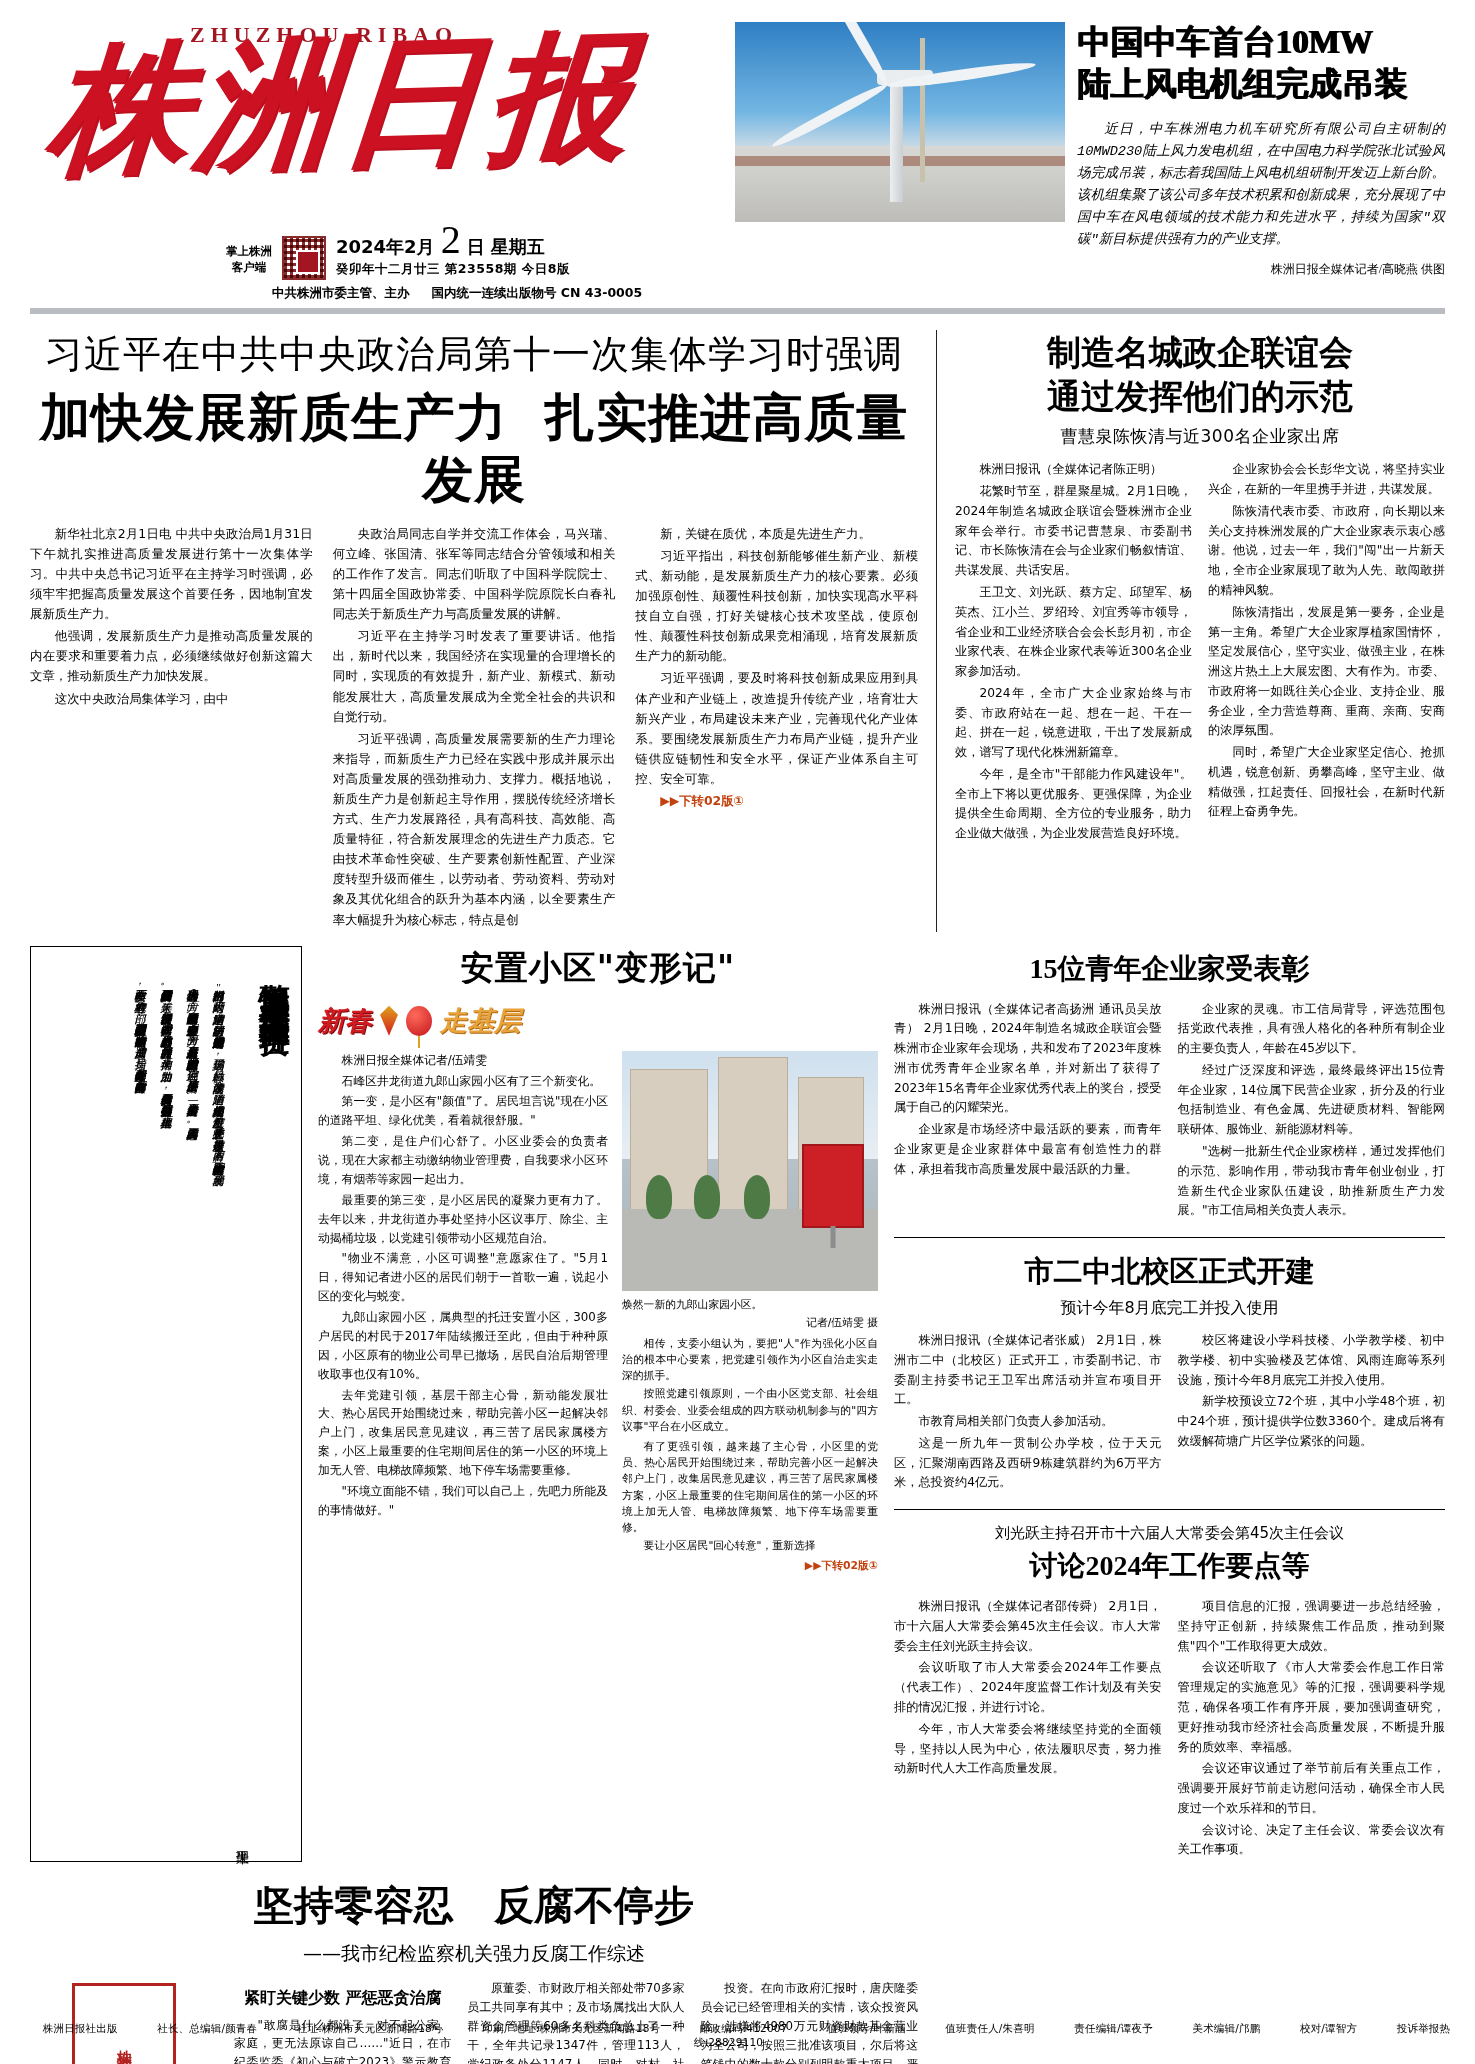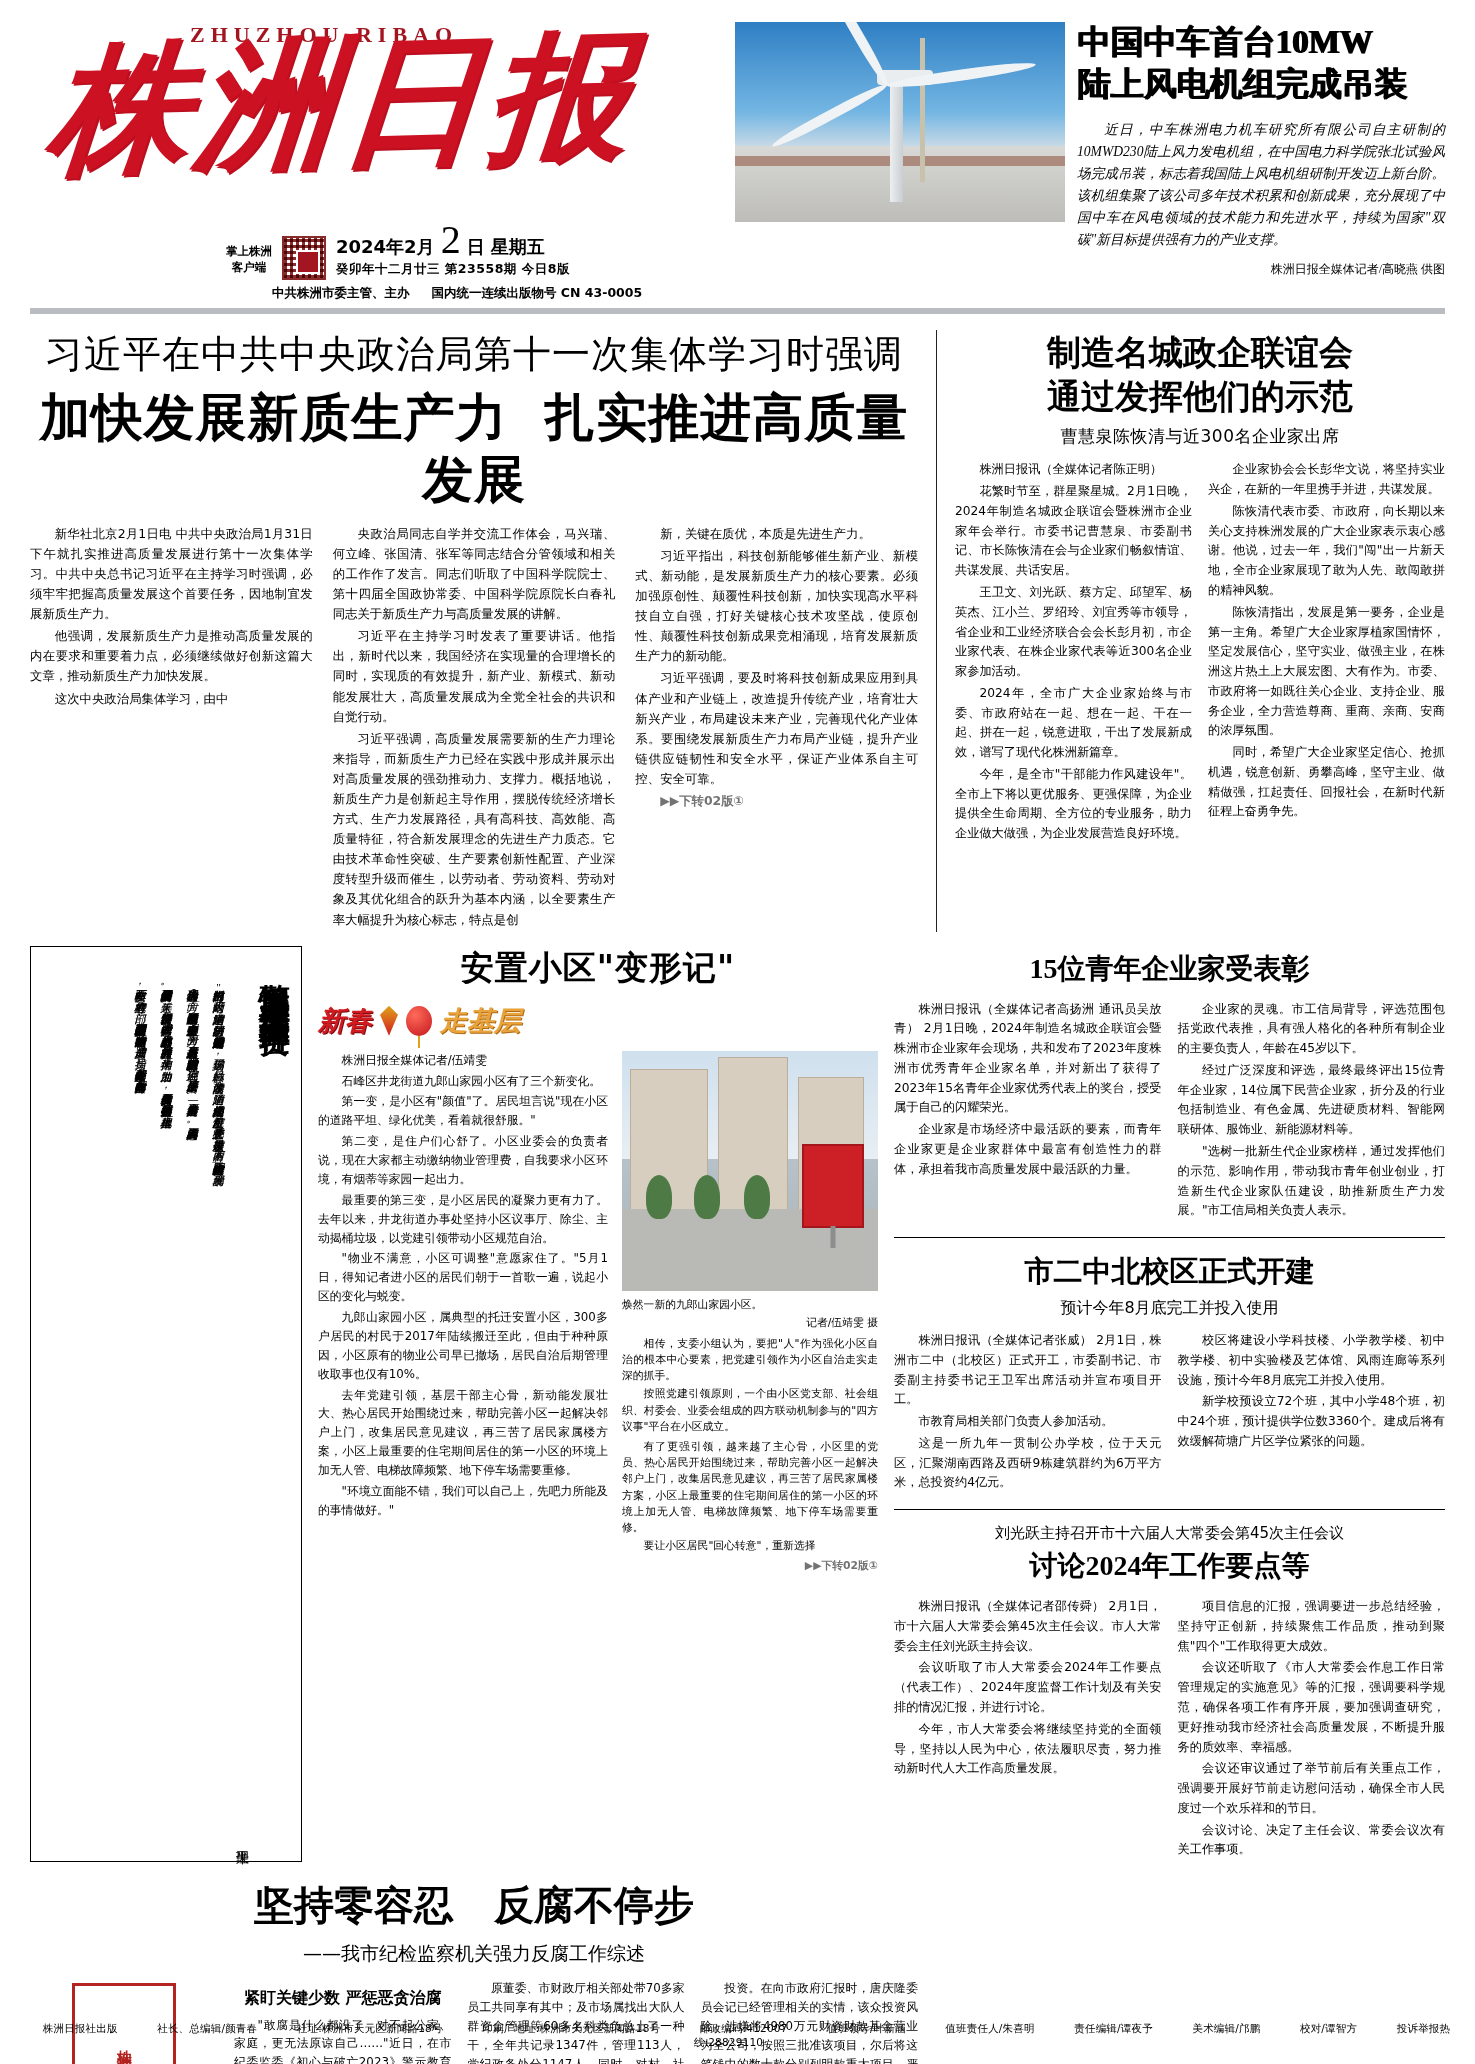--- a/index.html
+++ b/index.html
@@ -72,21 +72,21 @@
   .b2 { left:46%; top:29%; width:130px; height:10px; transform:rotate(152deg);}
   .b3 { left:46%; top:29%; width:120px; height:10px; transform:rotate(-120deg);}
   .wind-art { flex:1; }
   .wind-title {
     font-family:"Liberation Serif","DejaVu Serif",serif;
     font-size:33px; font-weight:900; line-height:1.26; letter-spacing:0px;
     text-shadow:1.5px 0 0 #000;
   }
   .wind-body { margin-top:14px; font-size:13.6px; line-height:1.62; text-align:justify;
      font-family:"Liberation Serif","DejaVu Serif",serif; font-style:italic; }
-  .wind-body p { margin:0; text-indent:2em; }
+  .wind-body p { margin:0; text-indent:2em;font-family:Liberation Mono, monospace; }
   .wind-credit { margin-top:10px; font-size:12px; text-align:right; font-family:"Liberation Serif",serif;}
 
   .rule-thick { height:6px; background:#b9bcc0; margin:8px 0 0 0; }
 
   
   .lead { display:flex; gap:18px; margin-top:16px; }
   .lead-left { width:888px; }
   .kicker { text-align:center; font-size:38px; font-weight:400; letter-spacing:1px; line-height:1.3; }
   .lead-title {
     text-align:center; font-size:51px; font-weight:900; line-height:1.2; margin-top:8px;
@@ -176,21 +176,21 @@
     font-family:"Liberation Serif",serif; font-weight:700; font-size:15px;
     writing-mode:vertical-rl; text-orientation:upright; letter-spacing:4px;
     background:#fff;
   }
   .bcol { flex:1; font-size:11.8px; line-height:1.6; text-align:justify;}
   .bcol p { margin:0 0 2px 0; text-indent:2em; }
   .sub-h { text-align:center; font-weight:700; font-size:16px; margin:8px 0 6px 0; line-height:1.4;}
 
   .bot-right { flex:1; }
 
-  .jump { color:#737373; font-weight:700; }
+  .jump { color:#c2410c; font-weight:700; }
 
   
   .footer {
     position:absolute; left:0; right:0; bottom:14px;
     text-align:center; font-size:10.5px; letter-spacing:0.2px;
   }
   .footer span { margin:0 18px; }
 </style>
 </head>
 <body>

